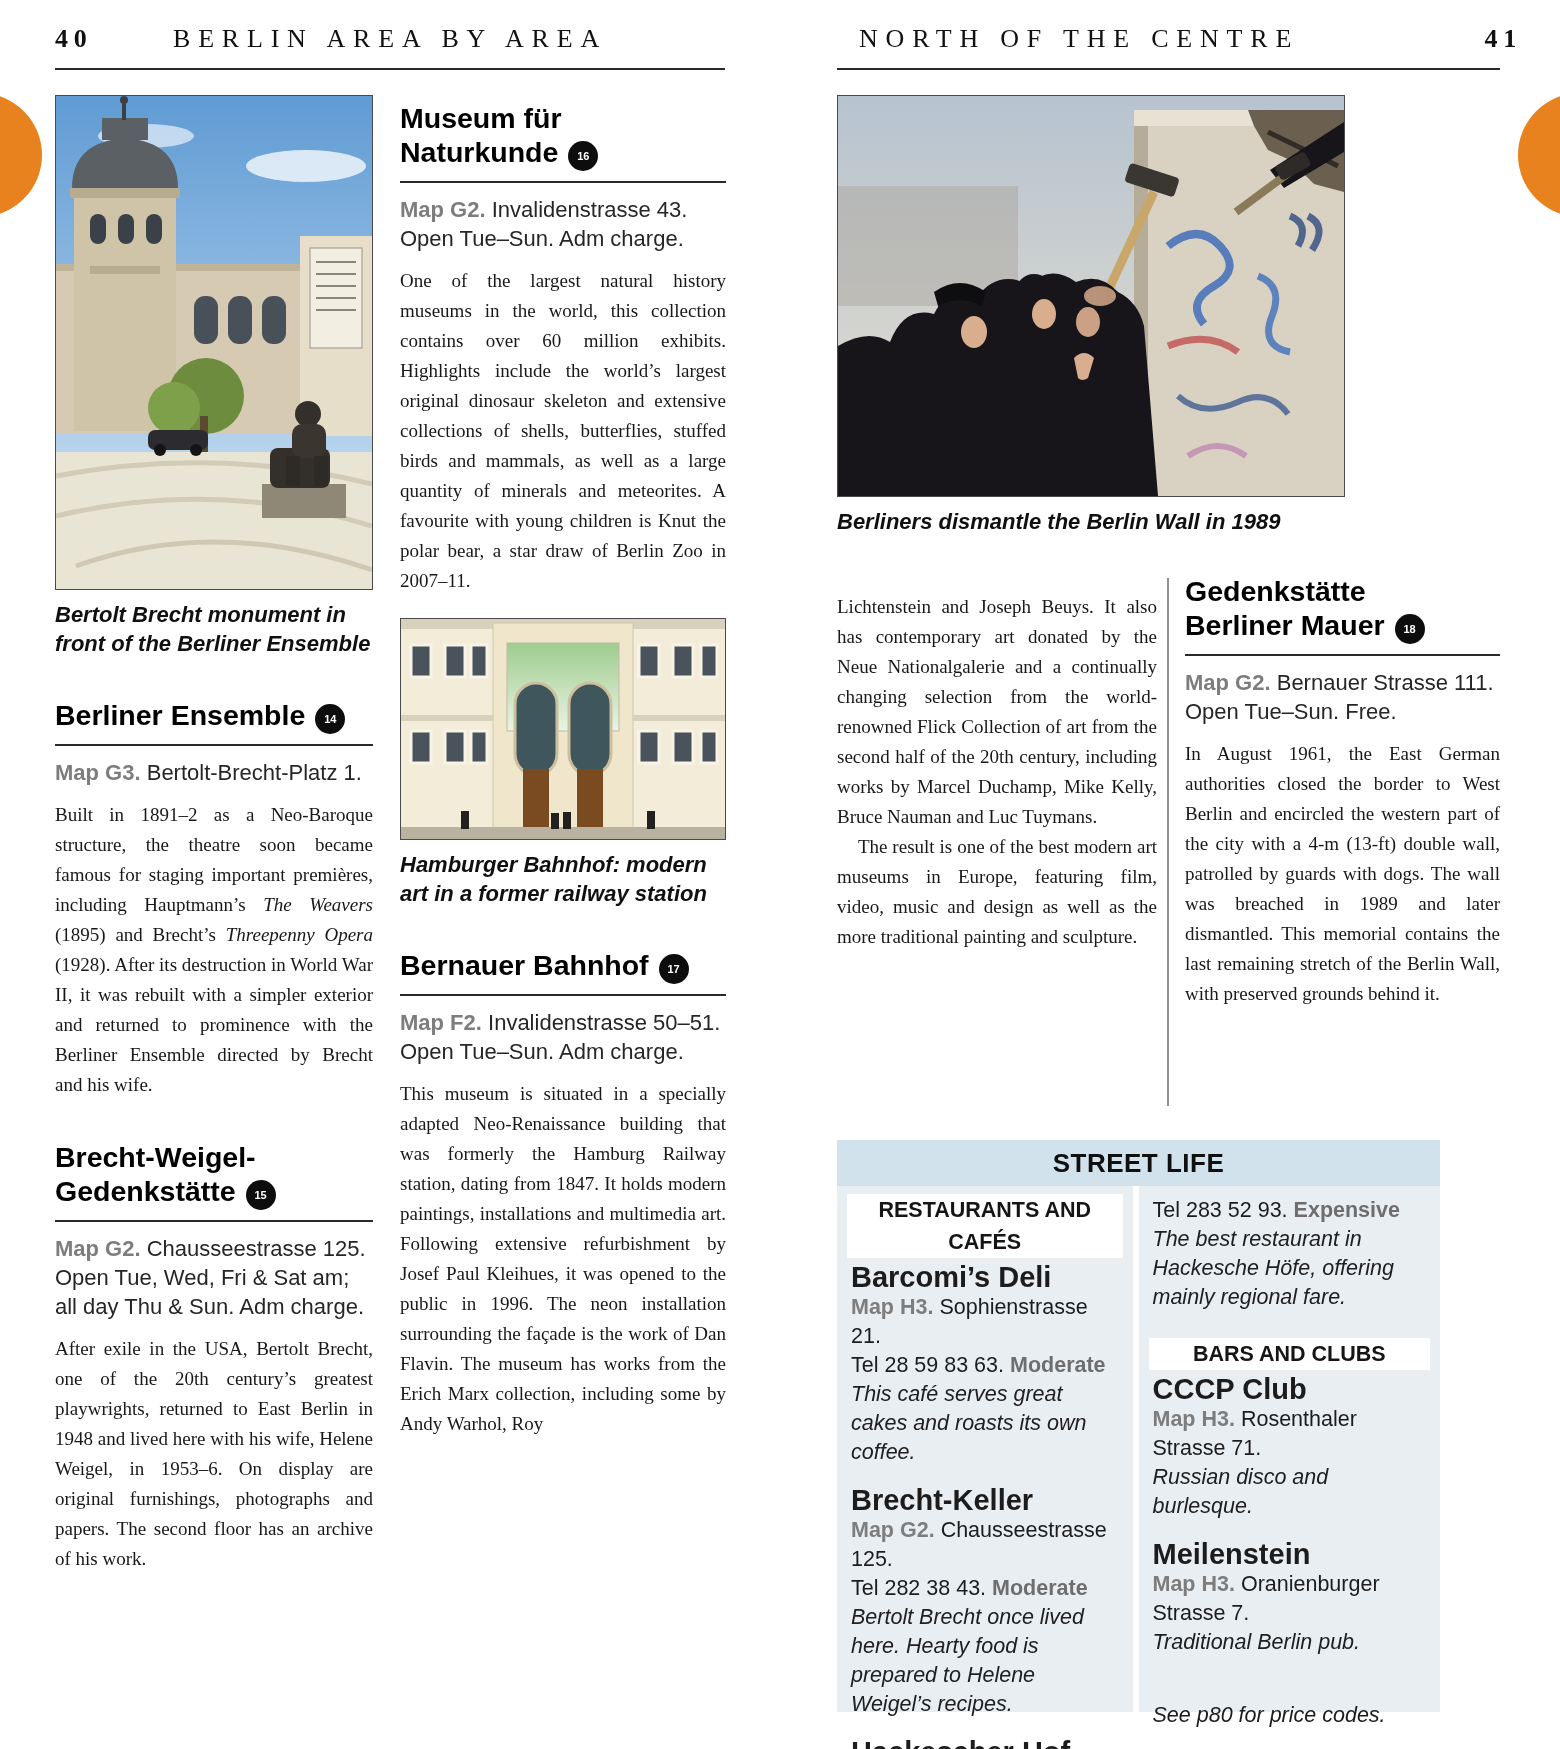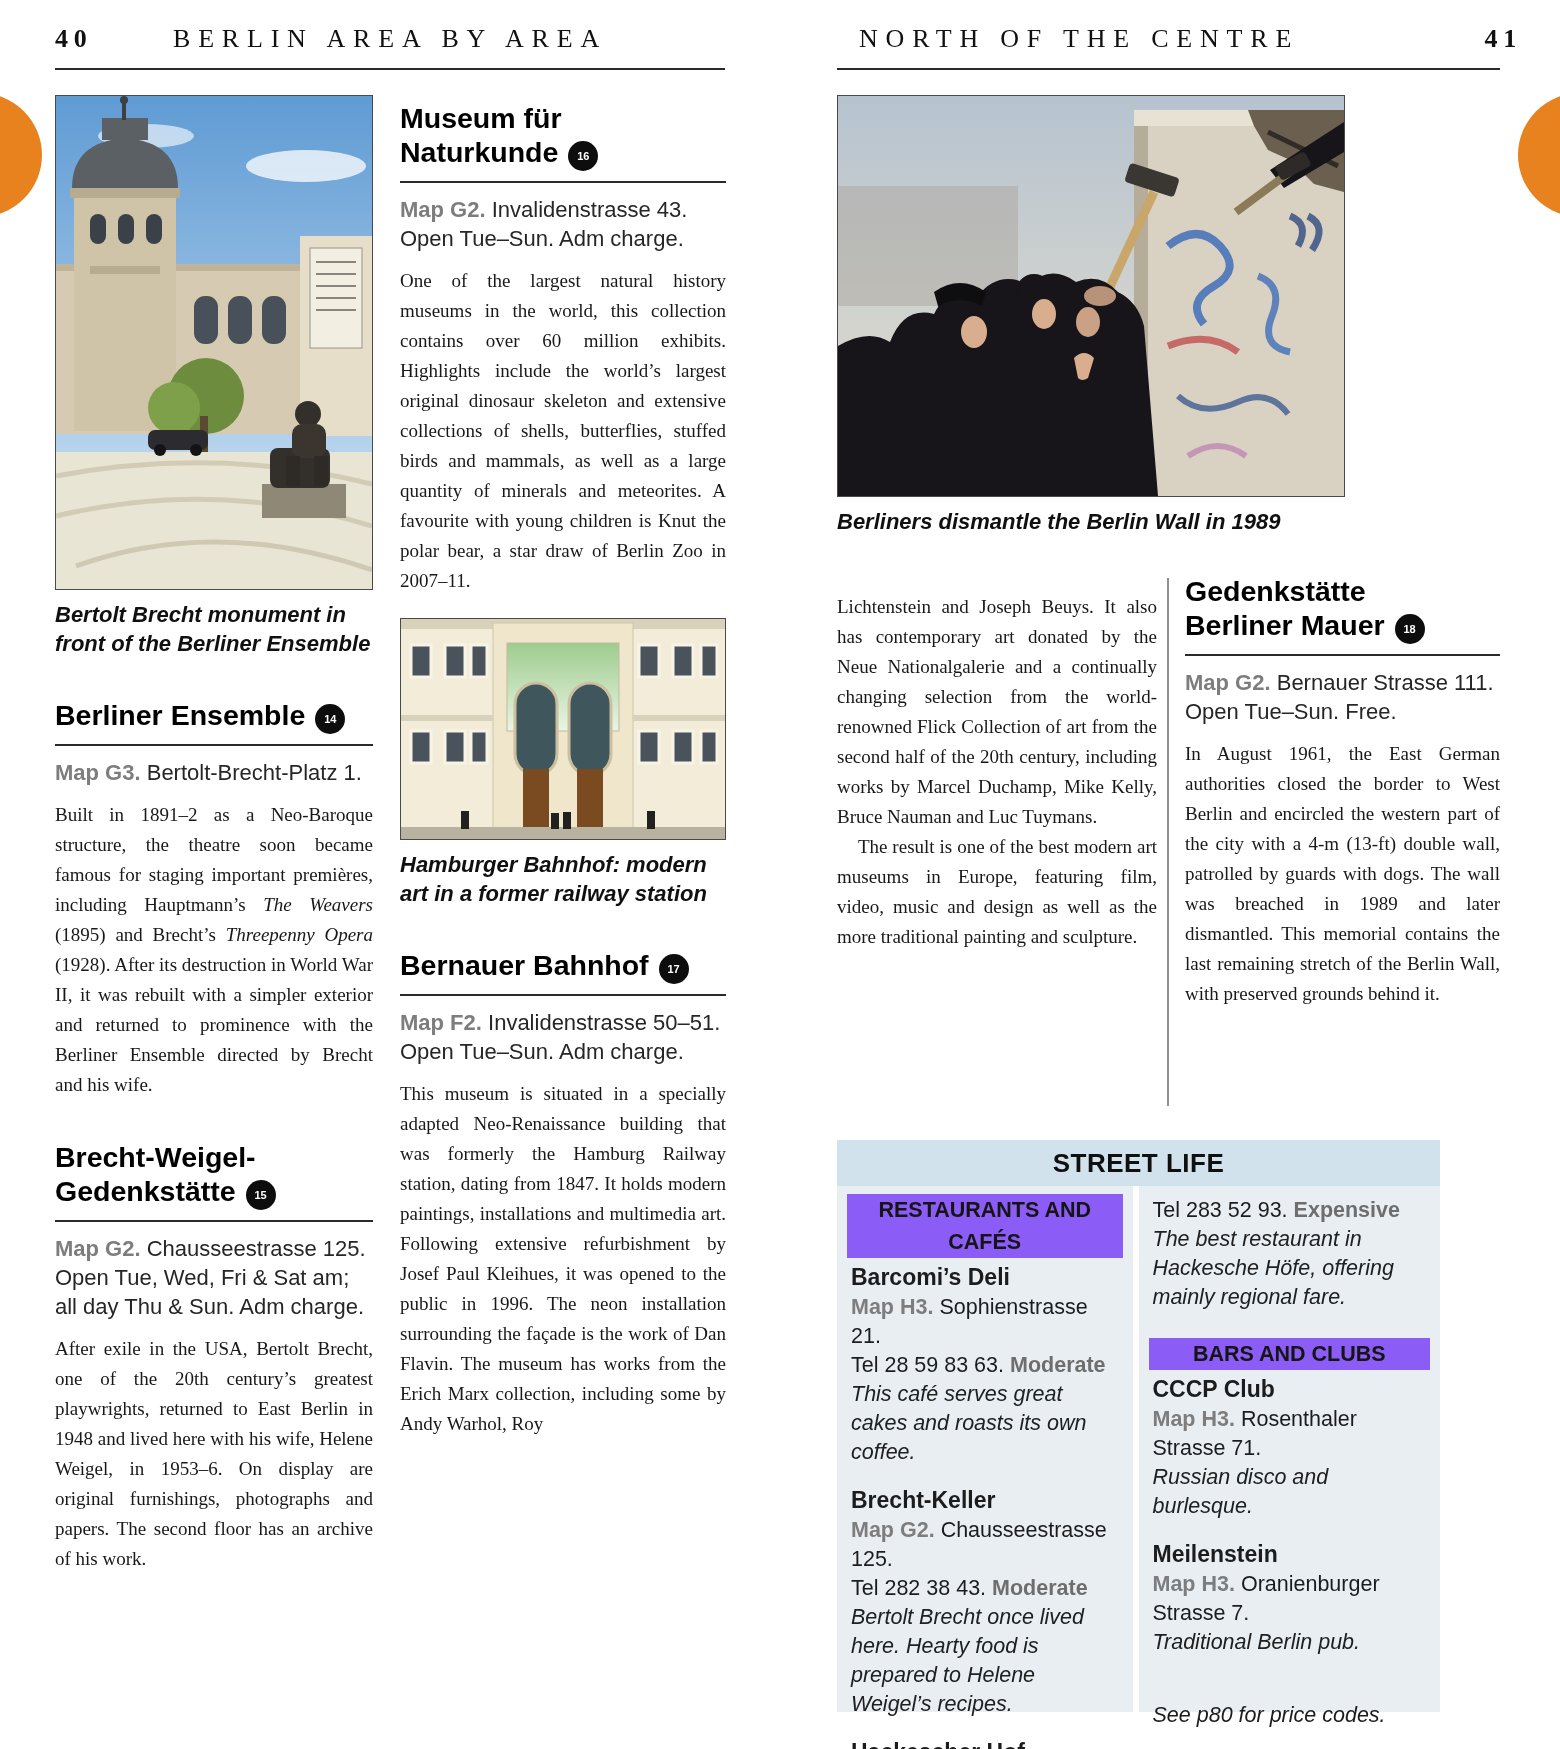--- a/index.html
+++ b/index.html
@@ -46,25 +46,25 @@
              color:#181818;text-align:justify;}
   .body-text .ital{font-style:italic;}
   .para2{margin-top:0;text-indent:1.1em;}
 
   
   .street-box{position:absolute;left:837px;top:1140px;width:603px;height:572px;background:#E9EEF3;box-sizing:border-box;}
   .street-title{height:46px;background:#D2E2EC;text-align:center;font-weight:bold;font-size:26px;line-height:46px;color:#101010;letter-spacing:0.5px;}
   .street-cols{display:flex;height:526px;}
   .street-col{width:50%;box-sizing:border-box;padding:0 14px;font-size:21.5px;line-height:29px;color:#1c1c1c;}
   .street-col.scl{border-right:6px solid #ffffff;}
-  .street-header{background:#8b5cf6;text-align:center;font-weight:bold;font-size:21.5px;line-height:32px;margin:8px -4px 4px -4px;color:#151515;}
+  .street-header{background:#ffffff;text-align:center;font-weight:bold;font-size:21.5px;line-height:32px;margin:8px -4px 4px -4px;color:#151515;}
   .street-header.bars{margin-top:26px;}
   .entry{margin-top:18px;}
   .entry.firstentry{margin-top:4px;}
-  .entry-name{font-weight:bold;font-size:23px;line-height:31px;}
+  .entry-name{font-weight:bold;font-size:29px;line-height:31px;}
   .price{color:#6E6E6E;font-weight:bold;}
   .desc{font-style:italic;color:#202020;}
   .street-footer{font-style:italic;margin-top:44px;}
 </style>
 </head>
 <body>
 
 <div class="sheet">
 
   <div class="tab tab-left"></div>

